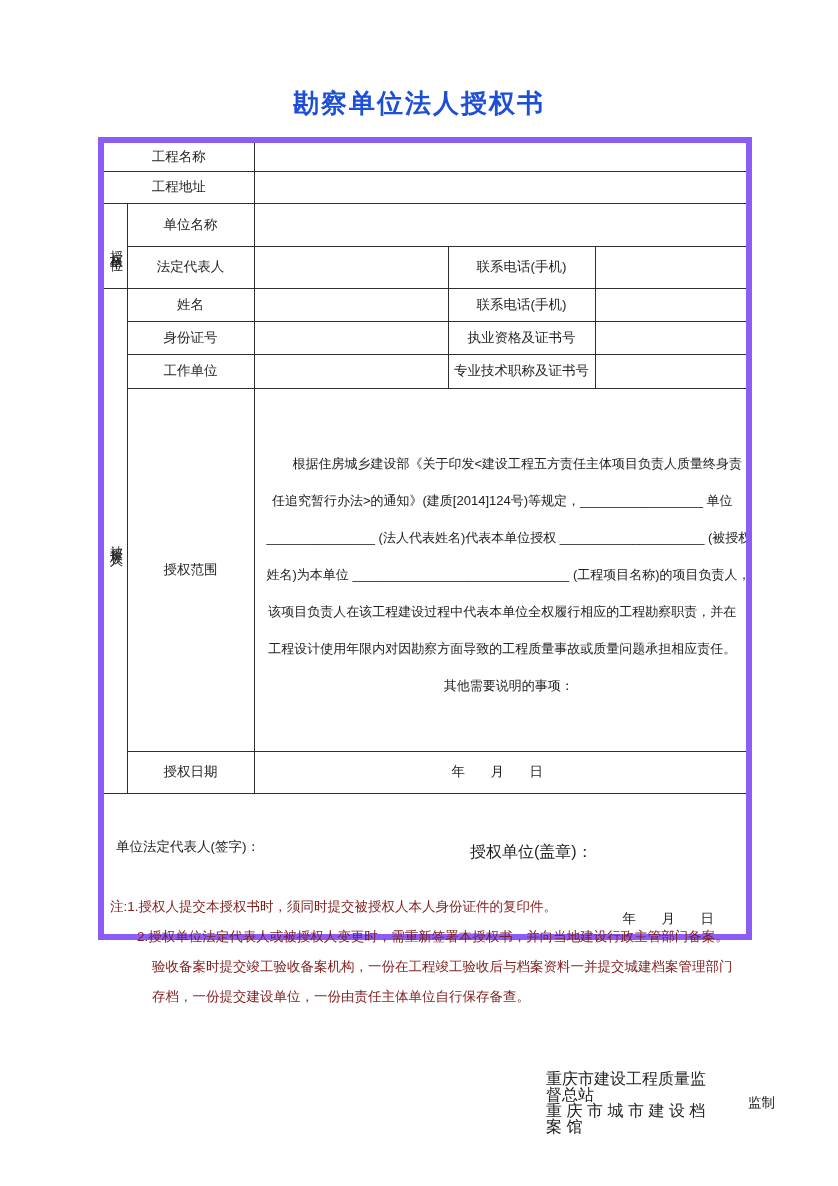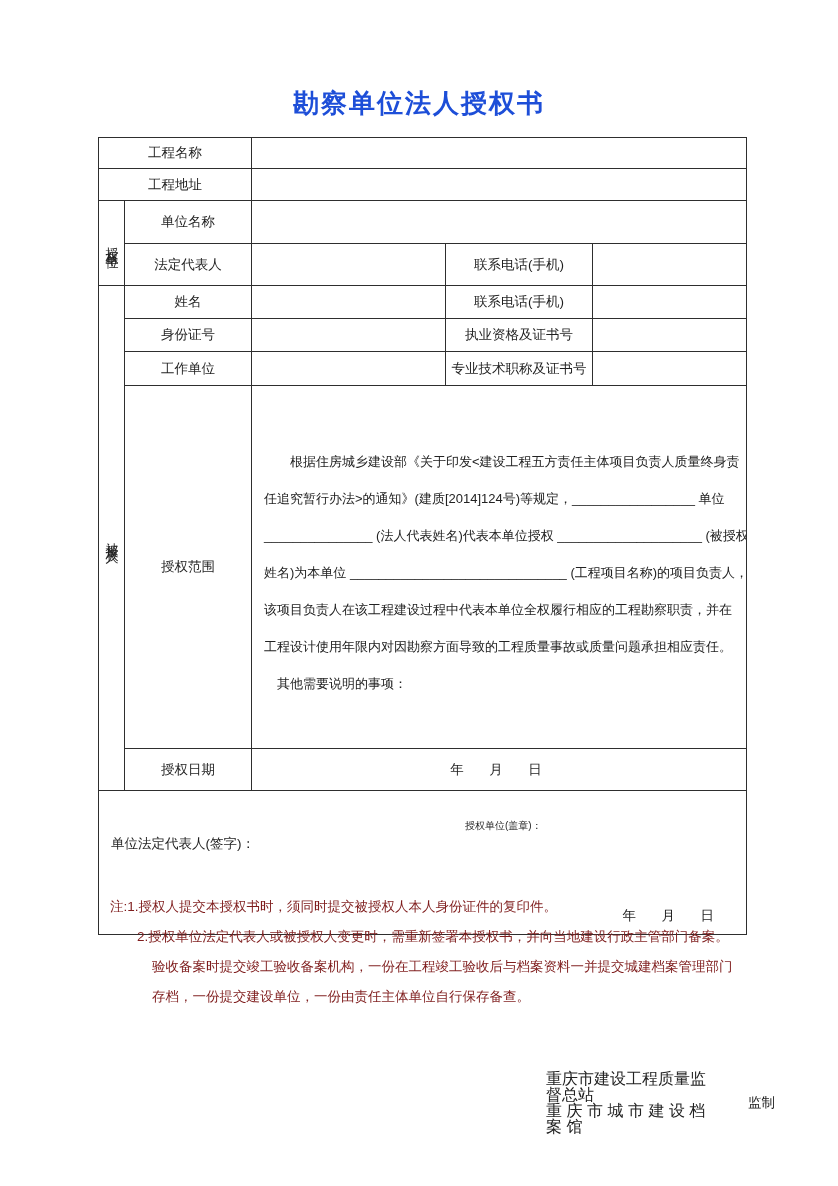--- a/index.html
+++ b/index.html
@@ -9,42 +9,42 @@
     overflow:hidden;
   }
   .title {
     position:absolute; top:86px; left:0; width:100%; margin:0;
     text-align:center; font-size:26px; font-weight:bold; letter-spacing:2px;
     color:#1d4ed8;
   }
   table.form-table {
     position:absolute; left:98px; top:137px; width:648px;
     border-collapse:collapse; table-layout:fixed;
-    border:1px solid #8b5cf6;
+    border:6px solid #8b5cf6;
   }
   table.form-table td {
     border:1px solid #2e2e2e; padding:0; font-size:13.5px;
     vertical-align:middle; overflow:hidden;
   }
   td.lbl { text-align:center; }
   td.val { text-align:left; }
   td.vlabel { text-align:center; }
   .vtext {
     writing-mode:vertical-rl; text-orientation:upright;
     margin:0 auto; letter-spacing:3px; font-size:13px; line-height:24px;
   }
   .scope-cell { vertical-align:top; }
   .scope-text { padding:10px 8px 0 12px; }
   .scope-line {
-    font-size:13px; line-height:37px; white-space:nowrap; color:#222;
+    font-size:13px; line-height:37px; white-space:nowrap; color:#222;text-align:center;
   }
   .date-val { text-align:center; letter-spacing:6px; }
   .sig-cell { position:relative;margin-top:44px; }
   .sig-left  { position:absolute; left:12px;  top:44px; font-size:13.5px; }
-  .sig-right { position:absolute; left:366px; top:28px; font-size:10px; }
+  .sig-right { position:absolute; left:366px; top:48px; font-size:16px; }
   .sig-date  { position:absolute; right:26px; top:116px; font-size:13.5px; letter-spacing:6px; }
   .notes {
     position:absolute; left:110px; top:892px; font-size:13.5px;
     line-height:30px; color:#7f1d1d; width:700px;
   }
   .note-line { white-space:nowrap; }
   .indent-a { margin-left:27px; }
   .indent-b { margin-left:42px; }
   .footer {
     position:absolute; left:546px; top:1071px;

